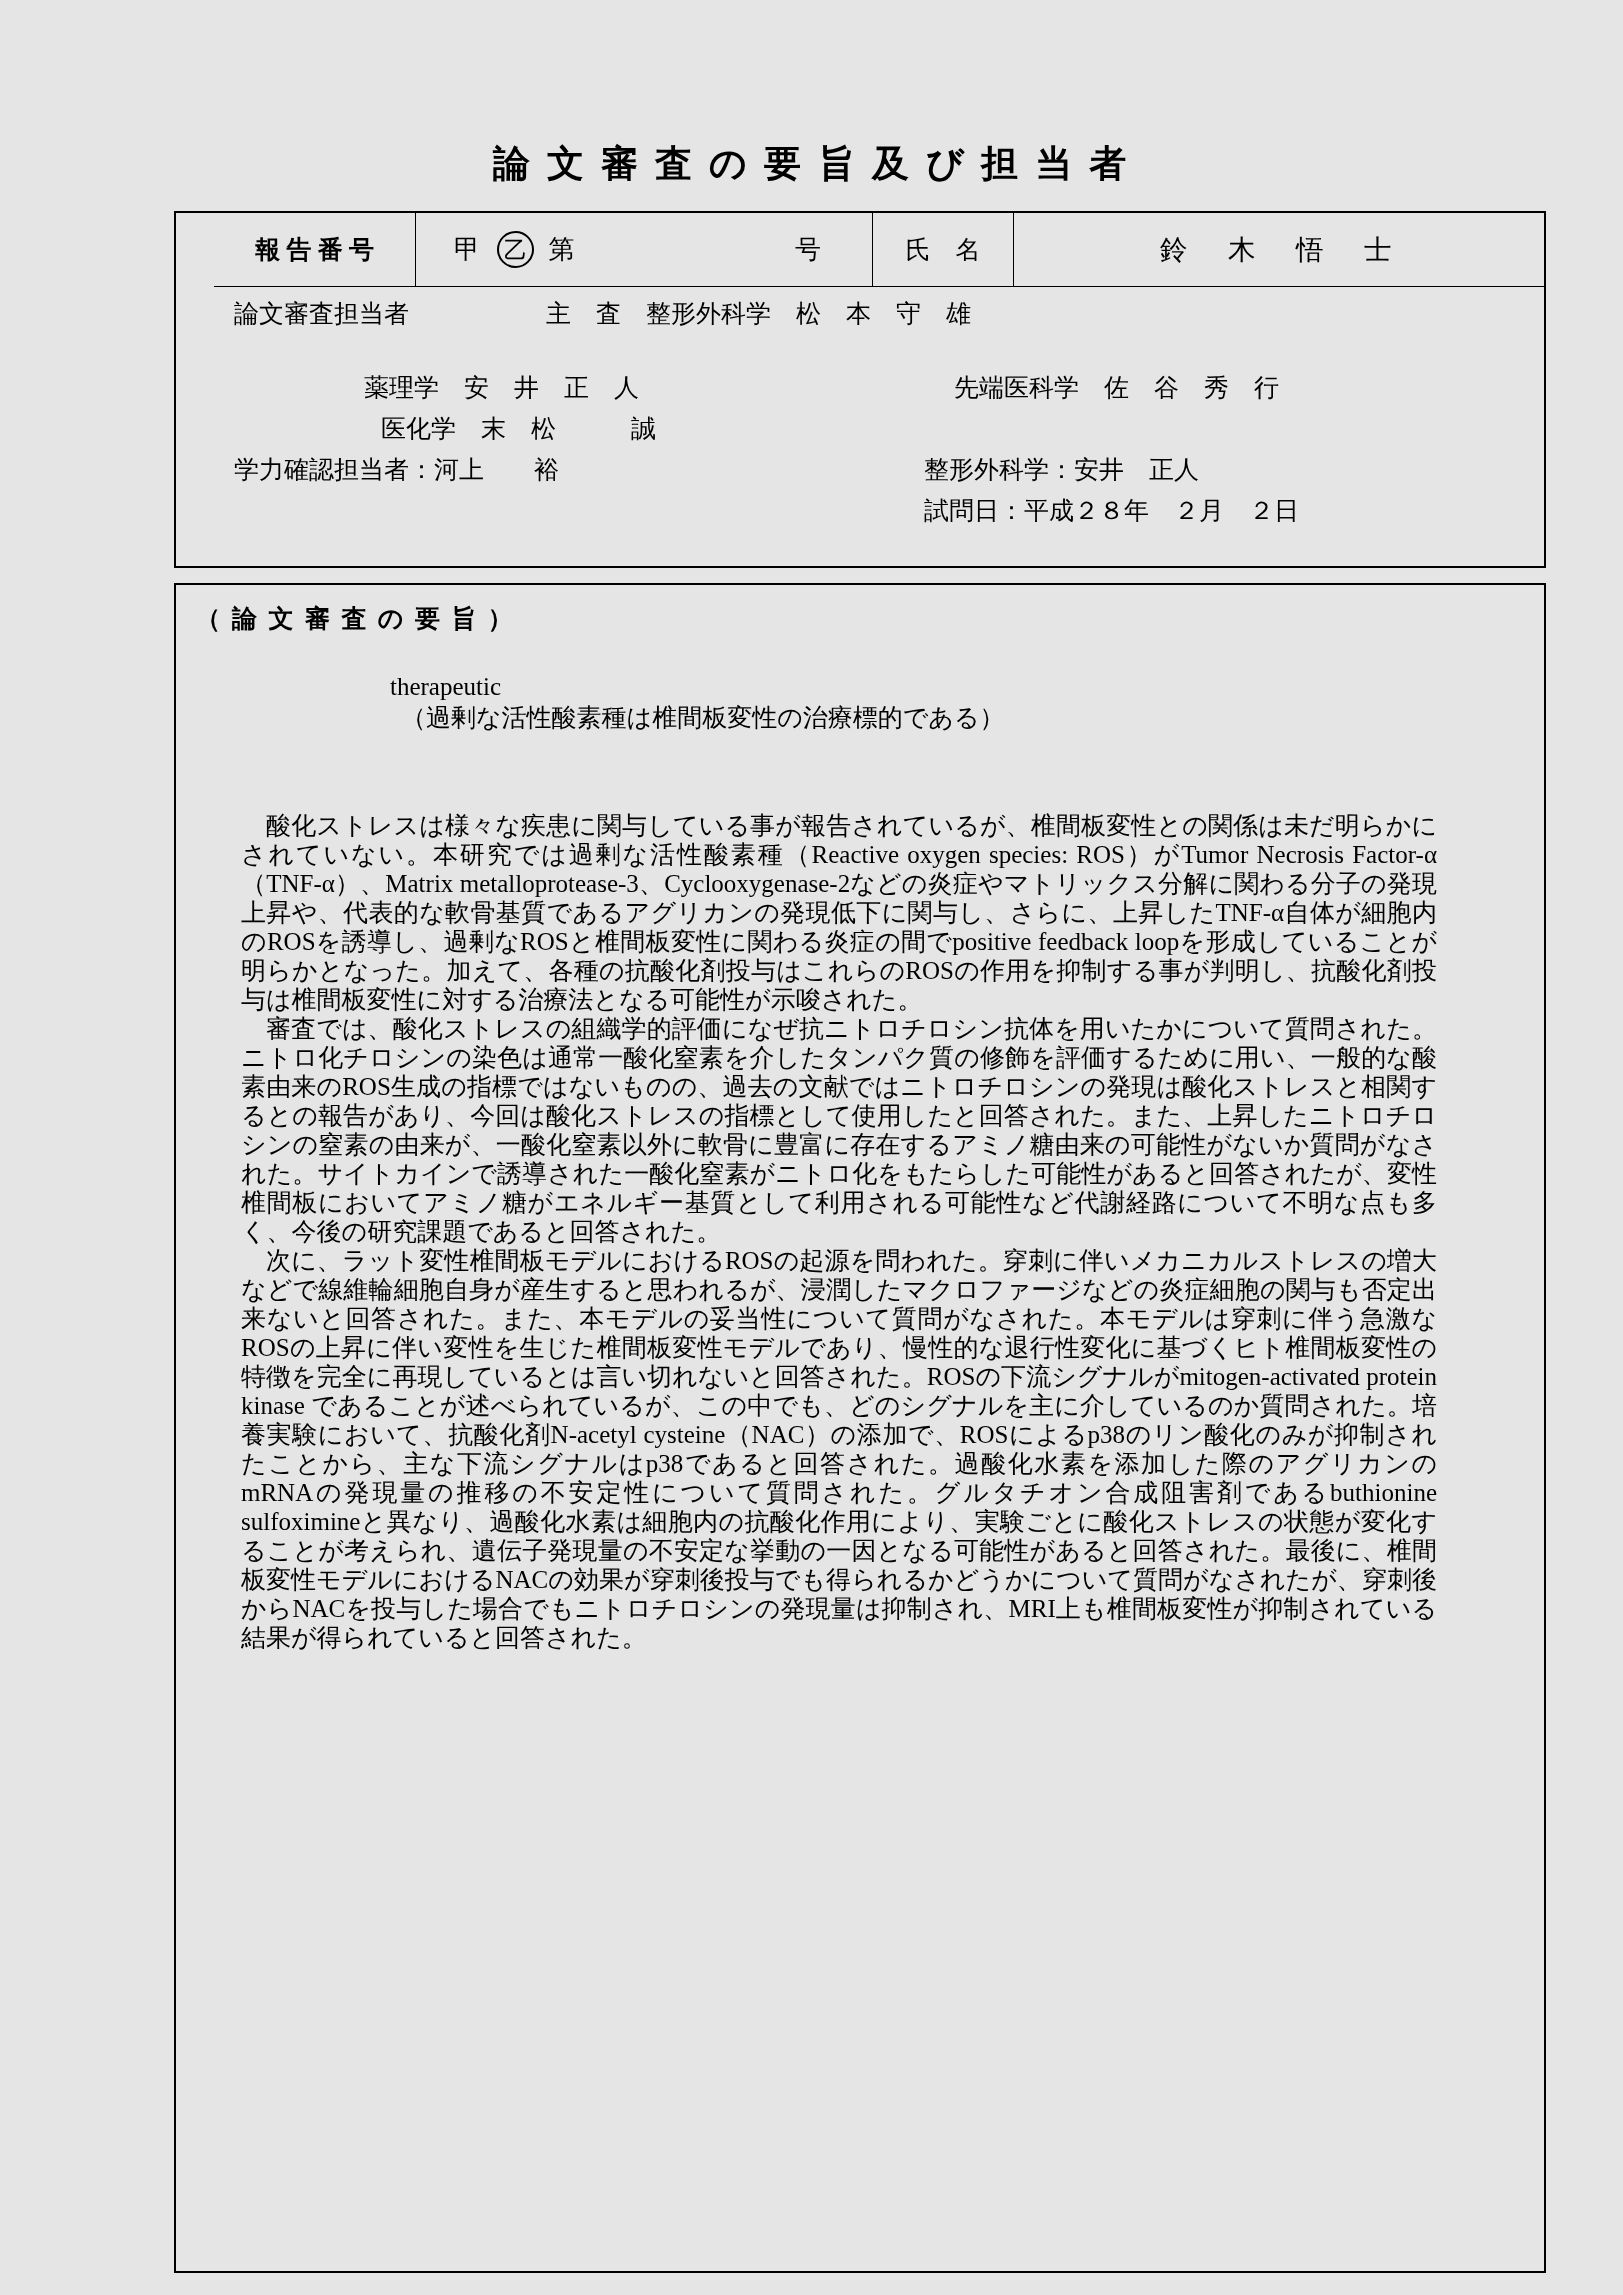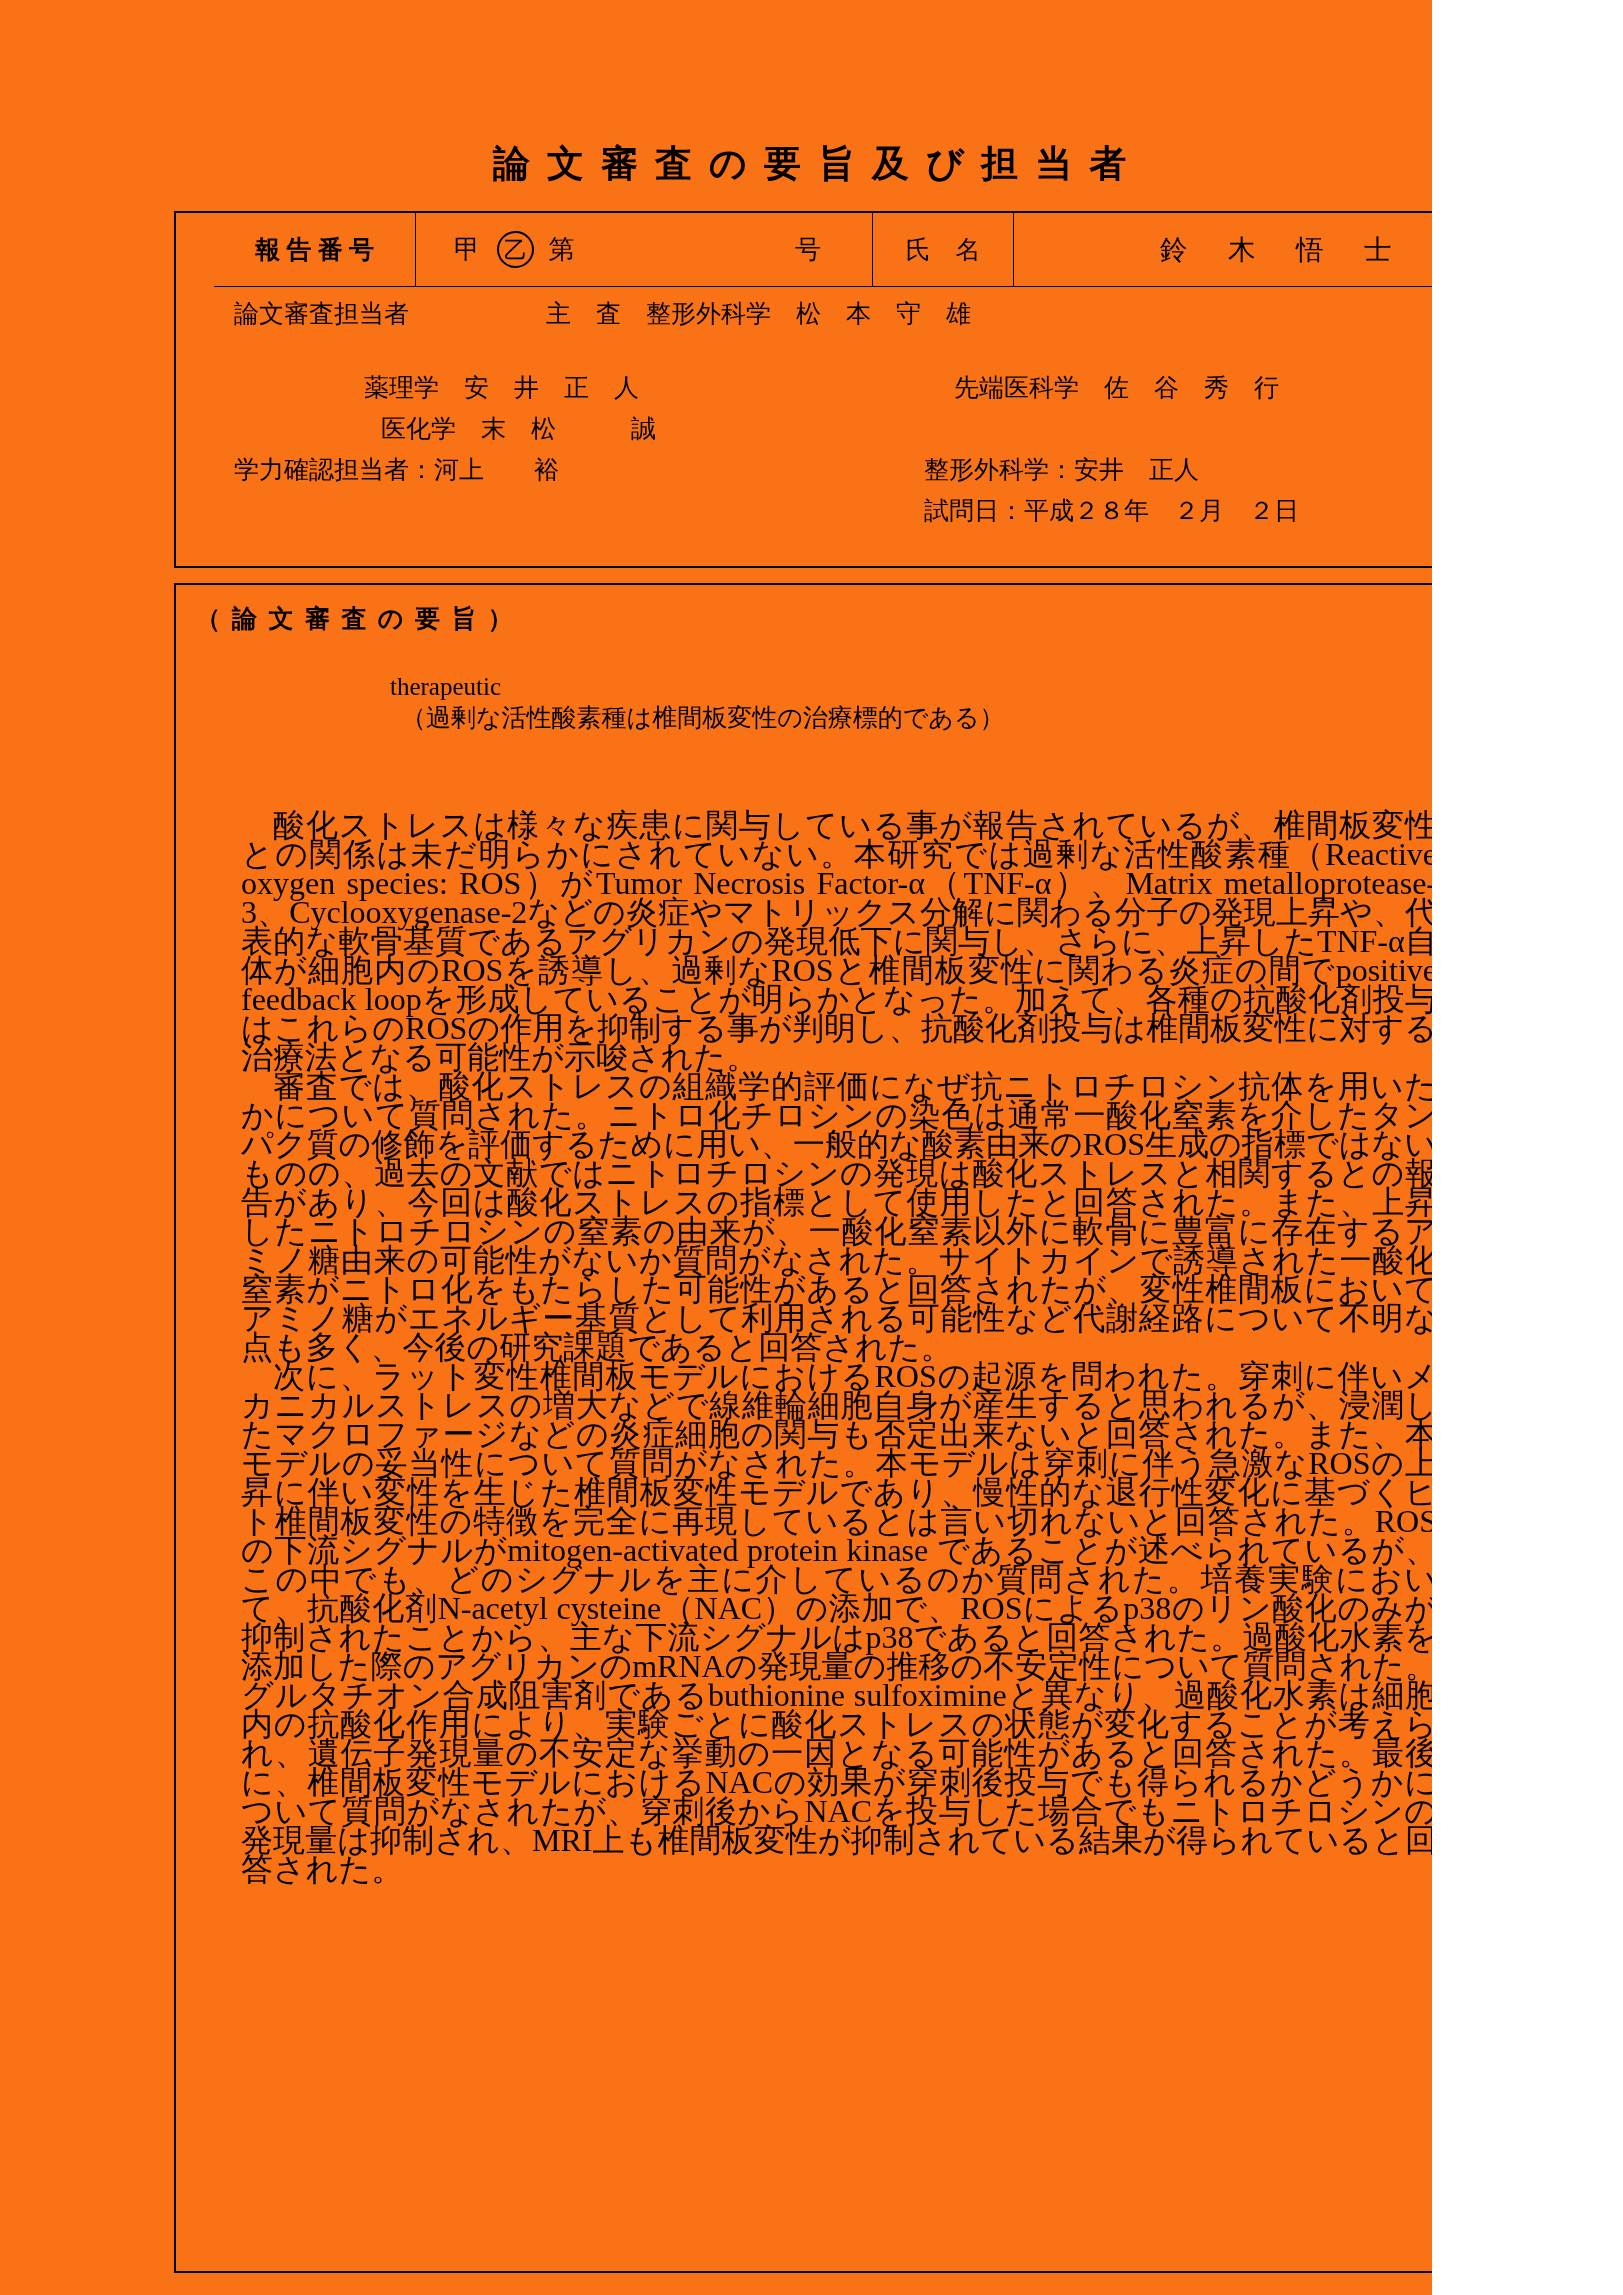--- a/index.html
+++ b/index.html
@@ -3,23 +3,23 @@
 <meta charset="utf-8">
 <style>
   html, body {
     margin: 0;
     padding: 0;
     background: #ffffff;
     color: #000000;
   }
   .page {
     position: relative;
-    width: 1432px;
+    width: 1623px;
     height: 2295px;
-    background: #f97316;
+    background: #e5e5e5;
     font-family: "Liberation Serif", "DejaVu Serif", serif;
     overflow: hidden;
   }
   .doc-title {
     position: absolute;
     top: 143px;
     left: 0;
     width: 1623px;
     text-align: center;
     font-size: 37px;
@@ -129,21 +129,21 @@
     font-size: 25px;
     line-height: 31px;
   }
   .thesis-line2 { padding-left: 149px; }
   .thesis-line3 { padding-left: 160px; }
   .review-body {
     position: absolute;
     top: 226px;
     left: 65px;
     width: 1196px;
-    font-size: 32px;
+    font-size: 25px;
     line-height: 29px;
     text-align: justify;
   }
   .review-body p {
     margin: 0;
     padding: 0;
     text-indent: 1em;
   }
 </style>
 </head>

